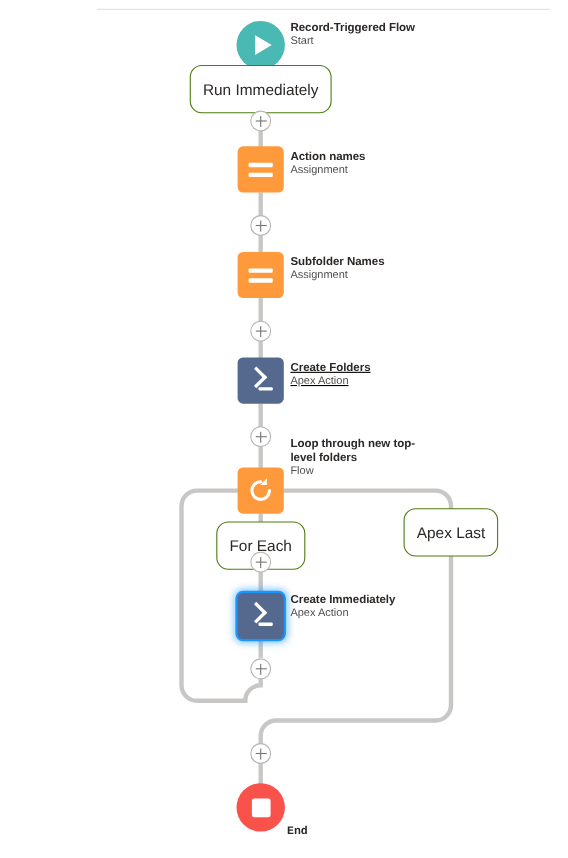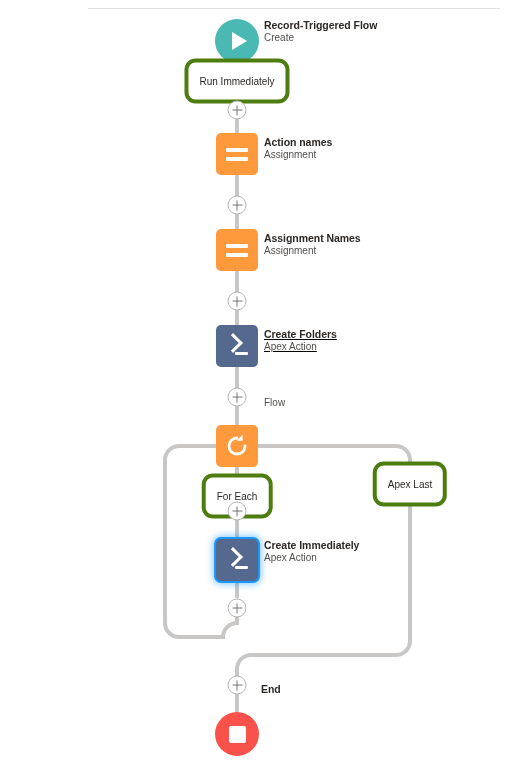--- a/index.html
+++ b/index.html
@@ -196,24 +196,24 @@
   .plus-btn::after {
     top: 3.5px; left: 8px;
     height: 10px; width: 1.4px;
   }
 
   
   .pill {
     position: absolute;
     transform: translate(-50%, -50%);
     background: #ffffff;
-    border: 4px solid #4d7c0f;
+    border: 1px solid #4d7c0f;
     border-radius: 11px;
     padding: 13px 11px;
-    font-size: 10px;
+    font-size: 14px;
     color: #2b2826;
     font-weight: normal;
     white-space: nowrap;
     box-sizing: border-box;
   }
 </style>
 </head>
 <body>
 
 <div id="flow-canvas">
@@ -246,21 +246,21 @@
     </g>
   </svg>
 
   <div class="node" style="left:237px; top:41px;">
     <div class="node-shape start-circle">
       <span class="play-tri"></span>
     </div>
   </div>
   <div class="node-label" style="left:264px; top:19px;">
     <div class="lbl-title">Record-Triggered Flow</div>
-    <div class="lbl-sub">Create</div>
+    <div class="lbl-sub">Start</div>
   </div>
 
   <div class="pill" style="left:237px; top:81px;">Run Immediately</div>
 
   <div class="plus-btn" style="left:237px; top:110px;"></div>
 
   <div class="node" style="left:237px; top:154px;">
     <div class="node-shape sq-node sq-assignment">
       <span class="ico-equals"></span>
     </div>
@@ -271,21 +271,21 @@
   </div>
 
   <div class="plus-btn" style="left:237px; top:205px;"></div>
 
   <div class="node" style="left:237px; top:250px;">
     <div class="node-shape sq-node sq-assignment">
       <span class="ico-equals"></span>
     </div>
   </div>
   <div class="node-label" style="left:264px; top:232px;">
-    <div class="lbl-title">Assignment Names</div>
+    <div class="lbl-title">Subfolder Names</div>
     <div class="lbl-sub">Assignment</div>
   </div>
 
   <div class="plus-btn" style="left:237px; top:301px;"></div>
 
   <div class="node" style="left:237px; top:346px;">
     <div class="node-shape sq-node sq-apex">
       <span class="ico-term">
         <span class="chev"></span>
         <span class="bar"></span>
@@ -301,20 +301,21 @@
 
   <div class="node" style="left:237px; top:446px;">
     <div class="node-shape sq-node sq-loop">
       <svg class="ico-loop" viewBox="0 0 24 24">
         <path d="M12 4.6 A7.4 7.4 0 1 0 19.4 12" fill="none" stroke="#ffffff" stroke-width="2.6" stroke-linecap="round"></path>
         <path d="M17.2 1.6 L17.2 7.2 L11.6 7.2 Z" fill="#ffffff"></path>
       </svg>
     </div>
   </div>
   <div class="node-label" style="left:264px; top:397px;">
+    <div class="lbl-title">Loop through new top-level folders</div>
     <div class="lbl-sub">Flow</div>
   </div>
 
   <div class="pill" style="left:237px; top:484px;margin-top:12px;">For Each</div>
   <div class="pill" style="left:410px; top:484px;">Apex Last</div>
 
   <div class="plus-btn" style="left:237px; top:511px;"></div>
 
   <div class="node" style="left:237px; top:560px;">
     <div class="node-shape sq-node sq-apex selected">
@@ -331,17 +332,17 @@
 
   <div class="plus-btn" style="left:237px; top:608px;"></div>
 
   <div class="plus-btn" style="left:237px; top:685px;"></div>
 
   <div class="node" style="left:237px; top:734px;">
     <div class="node-shape end-circle">
       <span class="stop-sq"></span>
     </div>
   </div>
-  <div class="node-label" style="left:261px; top:683px;">
+  <div class="node-label" style="left:261px; top:750px;font-family:Liberation Mono, monospace;">
     <div class="lbl-title">End</div>
   </div>
 
 </div>
 
 </body></html>

